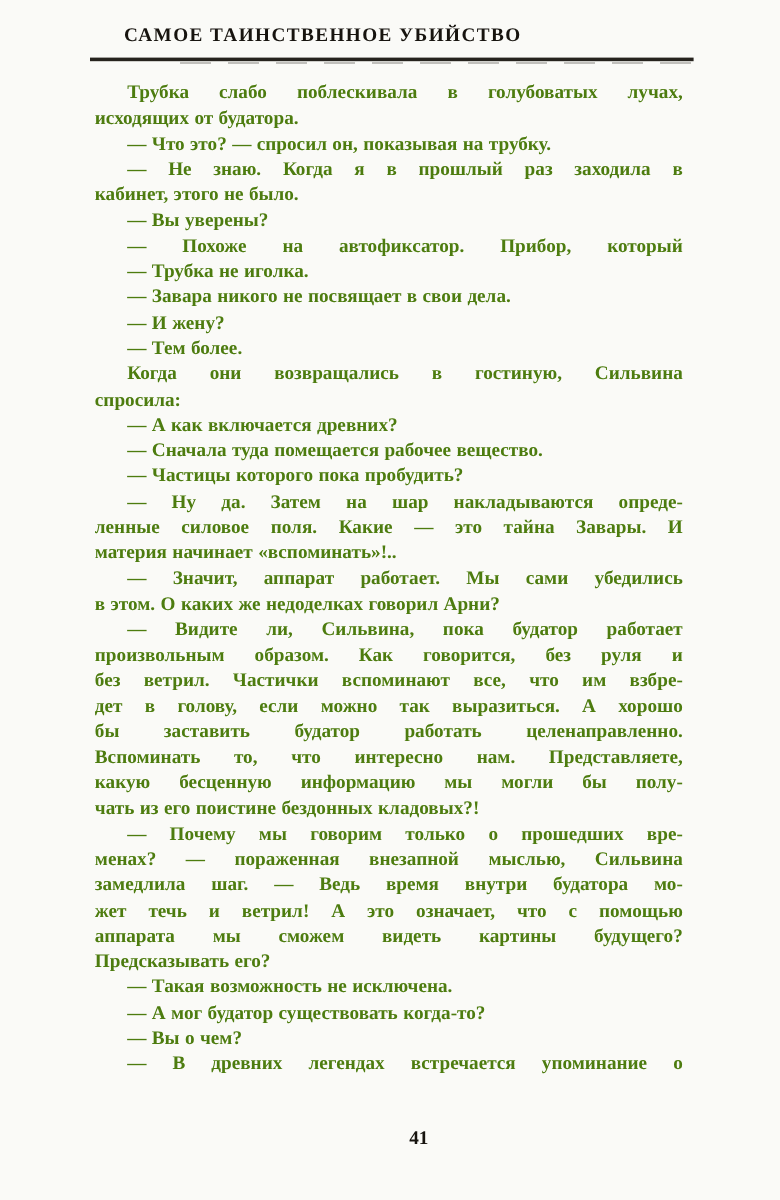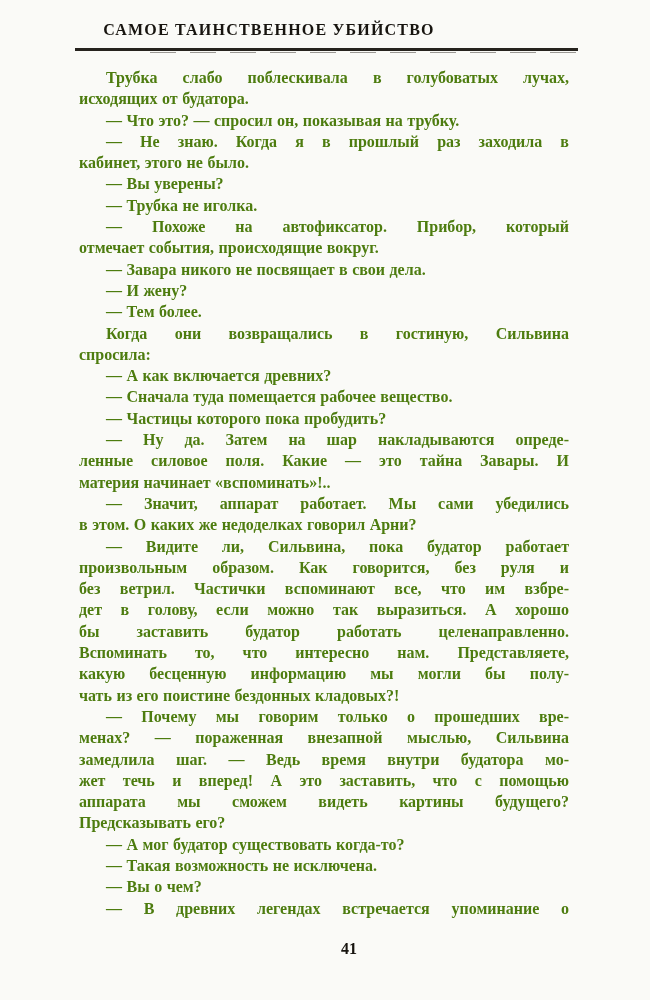--- a/index.html
+++ b/index.html
@@ -99,23 +99,22 @@
 
   <div class="header-rule-ghost"></div>
 
   <div class="page-body">
       <div class="line fill indent">Трубка слабо поблескивала в голубоватых лучах,</div>
       <div class="line">исходящих от будатора.</div>
       <div class="line indent">— Что это? — спросил он, показывая на трубку.</div>
       <div class="line fill indent">— Не знаю. Когда я в прошлый раз заходила в</div>
       <div class="line">кабинет, этого не было.</div>
       <div class="line indent">— Вы уверены?</div>
+      <div class="line fill indent">— Похоже на автофиксатор. Прибор, который</div>
       <div class="line indent">— Трубка не иголка.</div>
-      <div class="line fill indent">— Похоже на автофиксатор. Прибор, который</div>
-      <div class="line">отмечает события, происходящие вокруг.</div>
       <div class="line indent">— Завара никого не посвящает в свои дела.</div>
       <div class="line indent">— И жену?</div>
       <div class="line indent">— Тем более.</div>
       <div class="line fill indent">Когда они возвращались в гостиную, Сильвина</div>
       <div class="line">спросила:</div>
       <div class="line indent">— А как включается древних?</div>
       <div class="line indent">— Сначала туда помещается рабочее вещество.</div>
       <div class="line indent">— Частицы которого пока пробудить?</div>
       <div class="line fill indent">— Ну да. Затем на шар накладываются опреде-</div>
       <div class="line fill">ленные силовое поля. Какие — это тайна Завары. И</div>
@@ -126,24 +125,24 @@
       <div class="line fill">произвольным образом. Как говорится, без руля и</div>
       <div class="line fill">без ветрил. Частички вспоминают все, что им взбре-</div>
       <div class="line fill">дет в голову, если можно так выразиться. А хорошо</div>
       <div class="line fill">бы заставить будатор работать целенаправленно.</div>
       <div class="line fill">Вспоминать то, что интересно нам. Представляете,</div>
       <div class="line fill">какую бесценную информацию мы могли бы полу-</div>
       <div class="line">чать из его поистине бездонных кладовых?!</div>
       <div class="line fill indent">— Почему мы говорим только о прошедших вре-</div>
       <div class="line fill">менах? — пораженная внезапной мыслью, Сильвина</div>
       <div class="line fill">замедлила шаг. — Ведь время внутри будатора мо-</div>
-      <div class="line fill">жет течь и вперед! А это заставить, что с помощью</div>
+      <div class="line fill">жет течь и ветрил! А это означает, что с помощью</div>
       <div class="line fill">аппарата мы сможем видеть картины будущего?</div>
       <div class="line">Предсказывать его?</div>
+      <div class="line indent">— Такая возможность не исключена.</div>
       <div class="line indent">— А мог будатор существовать когда-то?</div>
-      <div class="line indent">— Такая возможность не исключена.</div>
       <div class="line indent">— Вы о чем?</div>
       <div class="line fill indent">— В древних легендах встречается упоминание о</div>
     </div>
 
   <div class="folio">41</div>
 
 </div>
 
 </body></html>

